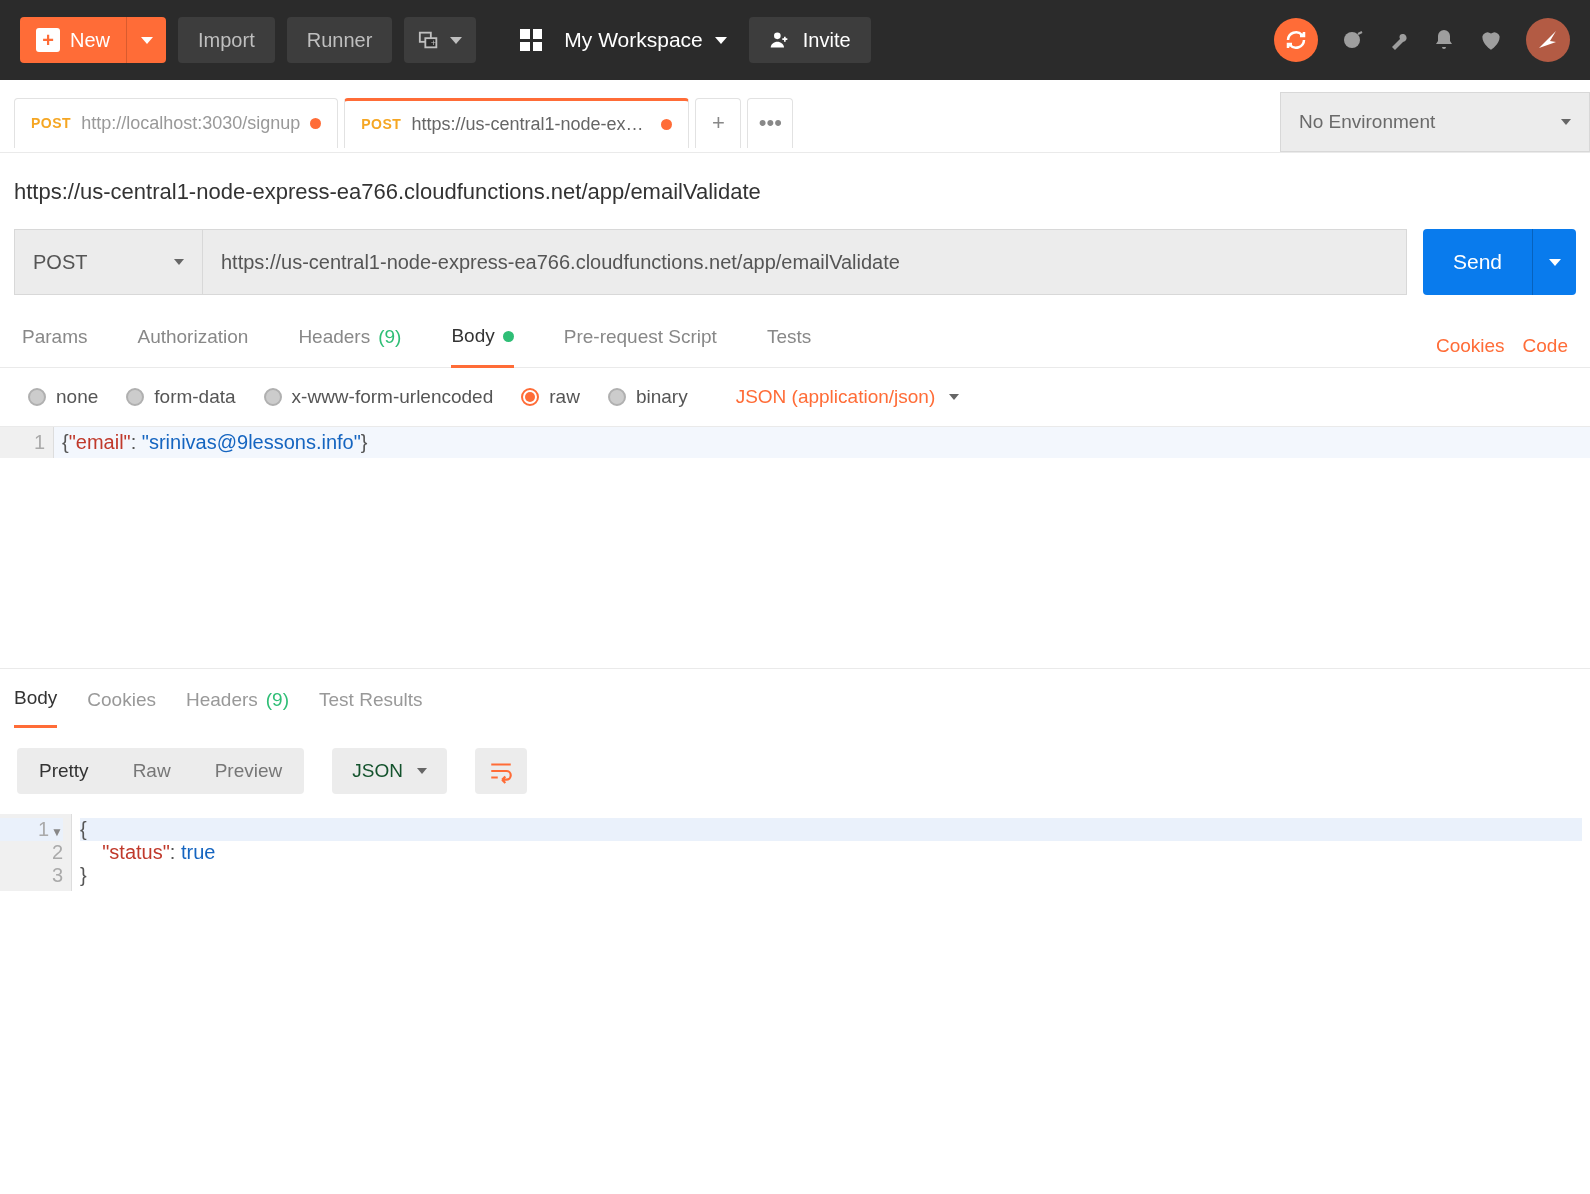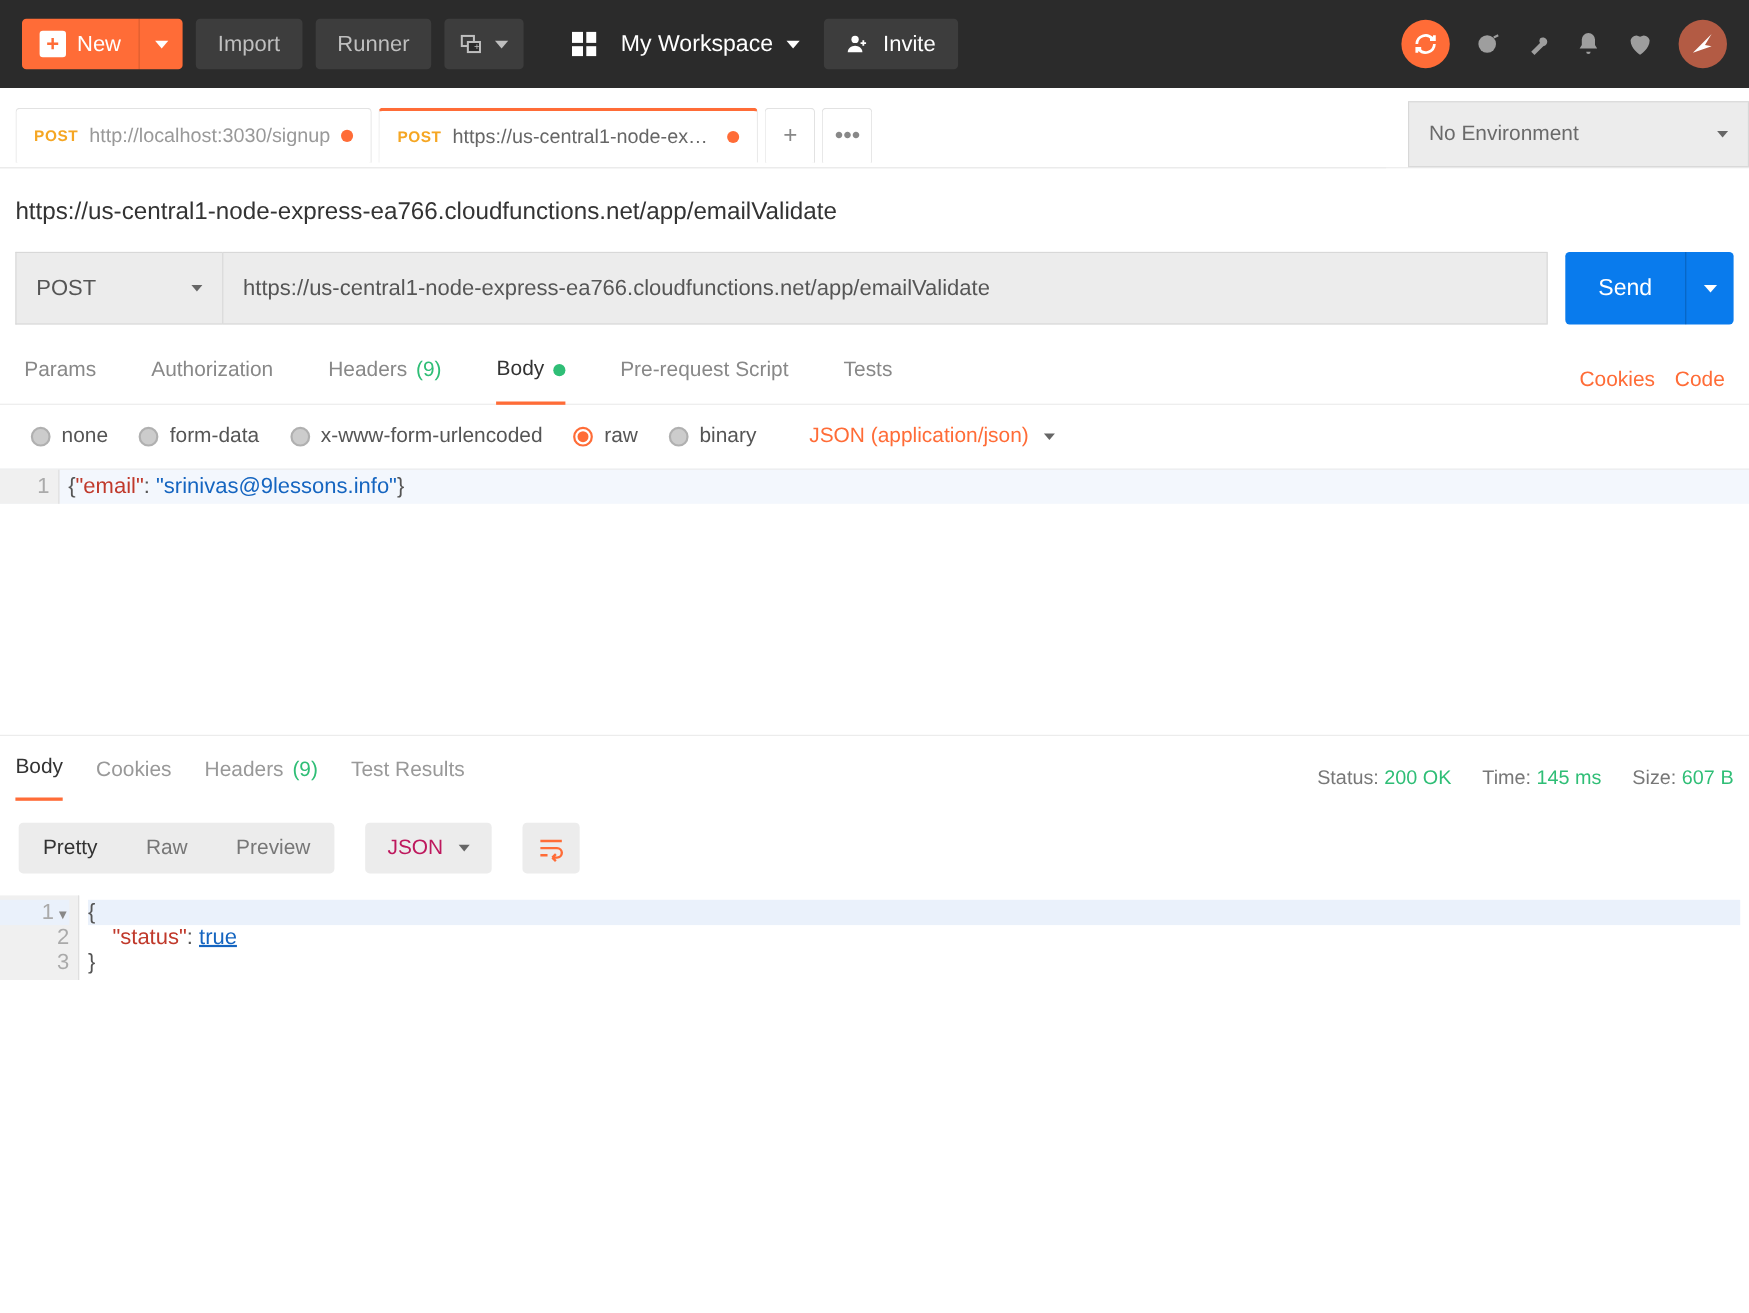--- a/index.html
+++ b/index.html
@@ -59,28 +59,28 @@
 .resp-area { margin-top:210px; border-top:1px solid #eaeaea; }
 .resp-tabs { display:flex; align-items:center; padding:18px 14px 0; font-size:19px; color:#999; gap:30px; }
 .resp-tabs .rt { padding:0 0 16px 0; cursor:pointer; display:flex; gap:8px; }
 .resp-tabs .rt.active { color:#333; border-bottom:3px solid #ff6c37; }
 .resp-meta { margin-left:auto; display:flex; gap:28px; font-size:18px; color:#777; }
 .resp-meta .v { color:#2fbe76; }
 .fmt-row { display:flex; align-items:center; gap:28px; padding:20px 17px; }
 .fmt-group { display:flex; background:#ececec; border-radius:4px; }
 .fmt-btn { padding:12px 22px; font-size:19px; color:#777; cursor:pointer; }
 .fmt-btn.active { color:#333; }
-.json-sel { background:#ececec; padding:12px 20px; display:flex; align-items:center; gap:14px; border-radius:4px; cursor:pointer; font-size:19px; color:#be185d; }
+.json-sel { background:#ececec; padding:12px 20px; display:flex; align-items:center; gap:14px; border-radius:4px; cursor:pointer; font-size:19px; color:#14532d; }
 .wrap-btn { background:#ececec; width:52px; height:46px; border-radius:4px; display:flex; align-items:center; justify-content:center; cursor:pointer; }
 .resp-editor { display:flex; font-family:Menlo,Consolas,monospace; font-size:20px; }
 .resp-editor .gutter { width:72px; background:#f0f0f0; }
 .resp-editor .code { flex:1; }
 .resp-editor .l1 { background:#eaf1fb; }
 .fold { color:#888; font-size:12px; margin-left:2px; }
-.jval { color:#1565c0;text-decoration:underline; }
+.jval { color:#1565c0; }
 svg { display:block; }
 </style>
 </head>
 <body>
 
 <div class="toolbar">
   <div class="new-btn">
     <div class="new-main">
       <div class="plus-box">+</div>
       <span>New</span>
@@ -246,25 +246,20 @@
 
 <div class="resp-area">
   <div class="resp-tabs">
     <div class="rt active">Body</div>
     <div class="rt">Cookies</div>
     <div class="rt">
       <span>Headers</span>
       <span class="cnt">(9)</span>
     </div>
     <div class="rt">Test Results</div>
-    <div class="resp-meta">
-      <div><span>Status:</span> <span class="v">200 OK</span></div>
-      <div><span>Time:</span> <span class="v">145 ms</span></div>
-      <div><span>Size:</span> <span class="v">607 B</span></div>
-    </div>
   </div>
 
   <div class="fmt-row">
     <div class="fmt-group">
       <div class="fmt-btn active">Pretty</div>
       <div class="fmt-btn">Raw</div>
       <div class="fmt-btn">Preview</div>
     </div>
     <div class="json-sel">
       <span>JSON</span>

